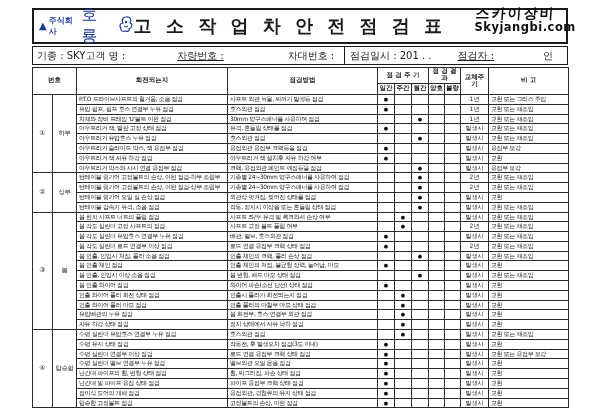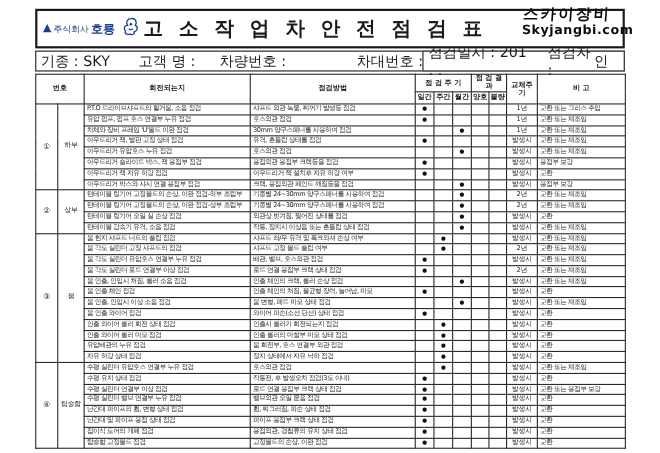--- a/index.html
+++ b/index.html
@@ -10,51 +10,51 @@
   }
   .content{position:absolute;left:32px;top:8px;width:536px;}
 
   
   .header-box{
     height:32px;border:2px solid #1a1a1a;display:flex;align-items:center;
     position:relative;margin-bottom:2px;background:#fff;
   }
   .logo{display:flex;align-items:center;gap:2px;padding-left:5px;}
   .logo-triangle{color:#1b3d91;font-size:10px;line-height:1;}
-  .logo-company{color:#1b3d91;font-weight:normal;font-size:8px;letter-spacing:0;}
-  .logo-name{color:#1b3d91;font-weight:bold;font-size:11px;}
+  .logo-company{color:#1b3d91;font-weight:bold;font-size:8px;letter-spacing:0;}
+  .logo-name{color:#1b3d91;font-weight:normal;font-size:16px;}
   .mascot{margin-left:4px;}
   .doc-title{
     flex:1;text-align:center;font-size:18px;font-weight:bold;
     letter-spacing:4px;padding-right:120px;white-space:nowrap;
   }
   .watermark{
     position:absolute;right:-10px;top:-4px;text-align:left;line-height:1.1;
     transform:skewX(-4deg);color:#0d0d0d;
   }
   .wm1{font-size:14px;font-weight:900;letter-spacing:2px;display:block;}
   .wm2{font-size:11.5px;font-weight:800;letter-spacing:0.5px;display:block;transform:skewX(4deg);}
 
   
   .info-row{
-    height:17px;border:1px solid #1a1a1a;display:flex;font-size:13px;
+    height:17px;border:1px solid #1a1a1a;display:flex;font-size:10px;
     margin-bottom:2px;align-items:stretch;
   }
   .info-left{flex:0 0 312px;display:flex;align-items:center;}
   .info-left span{white-space:nowrap;}
   .f-model{margin-left:4px;}
-  .f-customer{margin-left:26px;}
-  .f-vehicle{margin-left:22px;}
+  .f-customer{}
+  .f-vehicle{margin-left:52px;text-decoration:underline;}
   .f-chassis{margin-left:64px;}
   .info-right{
     flex:1;display:flex;align-items:center;border:1.5px solid #1a1a1a;margin:-1px;
     background:#fff;
   }
   .f-date{margin-left:5px;}
-  .f-inspector{margin-left:14px;}
+  .f-inspector{margin-left:26px;text-decoration:underline;}
   .f-seal{margin-left:auto;margin-right:14px;}
 
   
   table{border-collapse:collapse;table-layout:fixed;width:536px;background:#fff;}
   th,td{border:1px solid #2a2a2a;box-sizing:border-box;}
   thead th{font-size:6.5px;font-weight:bold;padding:0;line-height:1.15;height:11px;background:#fff;}
   thead .wrap{white-space:normal;word-break:break-all;padding:0 3px;}
   tbody td,tbody th{
     font-size:6px;height:8.7px;line-height:8.8px;padding:0 2px;
     white-space:nowrap;overflow:hidden;font-weight:normal;background:#fff;

